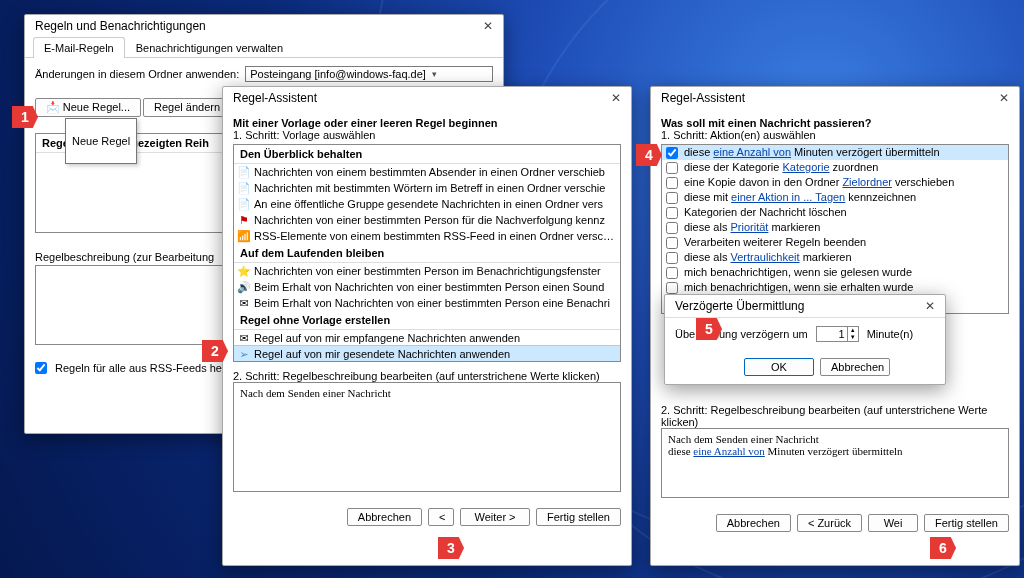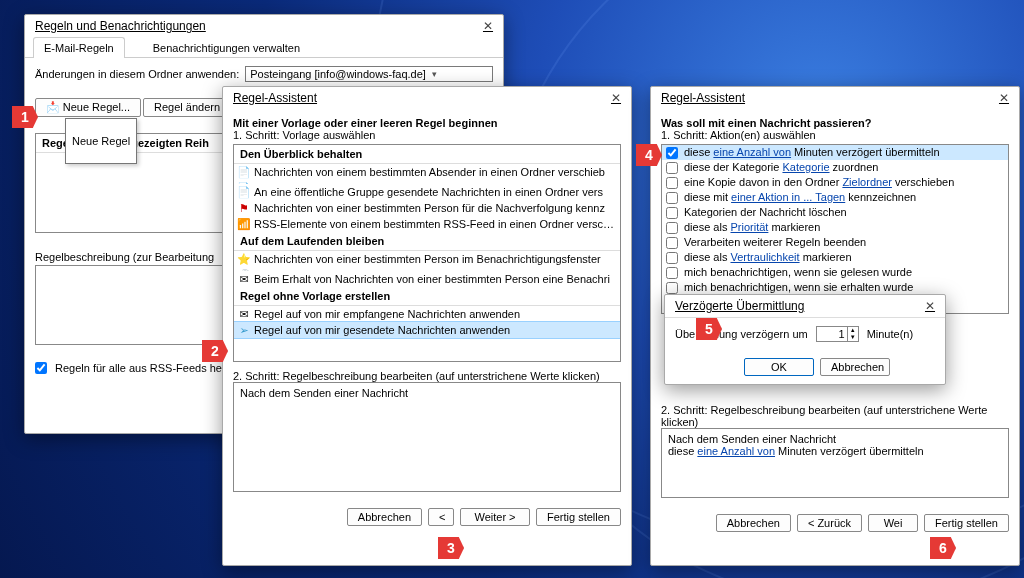--- a/index.html
+++ b/index.html
@@ -26,24 +26,23 @@
     position: absolute;
     background: #fff;
     border: 1px solid #a9a9a9;
     box-shadow: 0 5px 20px rgba(0,0,0,.4);
     border-radius: 2px;
   }
   .titlebar {
     display:flex; align-items:center; justify-content:space-between;
     padding: 4px 6px 4px 10px;
     font-size: 12px;
-    text-decoration: underline;
   }
   .close-x { width:18px; text-align:center; cursor:default; color:#444;}
-  .tabstrip { display:flex; gap:17px; padding:0 8px; border-bottom:1px solid #ccc;}
+  .tabstrip { display:flex; gap:0; padding:0 8px; border-bottom:1px solid #ccc;}
   .tab { padding:4px 10px; border:1px solid transparent; border-bottom:none; margin-bottom:-1px;}
   .tab.active { background:#fff; border-color:#ccc; border-radius:3px 3px 0 0;}
   .pad { padding:8px 10px;}
   .row { display:flex; align-items:center; gap:6px;}
   .dropdown { border:1px solid #7a7a7a; padding:1px 4px; display:flex; align-items:center; gap:6px; background:#fff;}
   .chev { font-size:9px; color:#555;}
   .btn {
     border:1px solid #888; background:#fdfdfd; padding:2px 10px; font-size:11px; cursor:default;
     border-radius:2px;
   }
@@ -53,21 +52,21 @@
   }
   .section-title { font-size:11px; color:#000; margin:2px 0 2px 0;}
   .list { border:1px solid #888; overflow:auto; background:#fff;}
   .list-header { background:#fff; padding:3px 6px; font-weight:bold; border-bottom:1px solid #ddd;}
   .list-item { padding:2px 4px 2px 20px; position:relative; white-space:nowrap; overflow:hidden; text-overflow:ellipsis;}
   .list-item .ico { position:absolute; left:3px; top:2px; width:14px; text-align:center;}
   .list-item.selected { background:#cce8ff; outline:1px solid #99d1ff;}
   .checkline { padding:1px 4px 1px 4px; display:flex; align-items:flex-start; gap:4px;}
   .checkline.selected{background:#cce8ff;}
   .link { color:#0645ad; text-decoration:underline; cursor:default;margin-top:24px;}
-  .desc-box { border:1px solid #888; padding:4px 6px; background:#fff;}
+  .desc-box { border:1px solid #888; padding:4px 6px; background:#fff;font-family:Liberation Serif, serif;}
   .footer { display:flex; gap:6px; justify-content:flex-end; padding:8px 10px;margin-left:24px;}
   .annot {
     position:absolute; background:#e53935; color:#fff; font-weight:bold;
     font-size:14px; width:26px; height:22px; display:flex; align-items:center; justify-content:center;
     clip-path: polygon(0 0, 80% 0, 100% 50%, 80% 100%, 0 100%);
     box-shadow:0 1px 3px rgba(0,0,0,.4); z-index:500;
   }
   input[type=checkbox]{ margin:1px 2px 0 0; width:12px;height:12px;}
   .spinner { display:inline-flex; border:1px solid #888; align-items:center;}
   .spinner input{ width:30px; border:none; text-align:right; padding:1px 2px; font-size:11px;}
@@ -122,27 +121,27 @@
   <div class="titlebar">
     <span>Regel-Assistent</span>
     <span class="close-x">✕</span>
   </div>
   <div class="pad">
     <div style="font-weight:bold">Mit einer Vorlage oder einer leeren Regel beginnen</div>
     <div>1. Schritt: Vorlage auswählen</div>
     <div class="list" style="height:218px; margin-top:3px;">
       <div class="list-header">Den Überblick behalten</div>
       <div class="list-item"><span class="ico">📄</span><span>Nachrichten von einem bestimmten Absender in einen Ordner verschieb</span></div>
-      <div class="list-item"><span class="ico">📄</span></div>
+      <div class="list-item"><span class="ico">📄</span><span>Nachrichten mit bestimmten Wörtern im Betreff in einen Ordner verschie</span></div>
       <div class="list-item"><span class="ico">📄</span><span>An eine öffentliche Gruppe gesendete Nachrichten in einen Ordner vers</span></div>
       <div class="list-item"><span class="ico" style="color:#c00">⚑</span><span>Nachrichten von einer bestimmten Person für die Nachverfolgung kennz</span></div>
       <div class="list-item"><span class="ico" style="color:#f60">📶</span><span>RSS-Elemente von einem bestimmten RSS-Feed in einen Ordner verschie</span></div>
       <div class="list-header">Auf dem Laufenden bleiben</div>
       <div class="list-item"><span class="ico" style="color:#f90">⭐</span><span>Nachrichten von einer bestimmten Person im Benachrichtigungsfenster </span></div>
-      <div class="list-item"><span class="ico">🔊</span></div>
+      <div class="list-item"><span class="ico">🔊</span><span>Beim Erhalt von Nachrichten von einer bestimmten Person einen Sound </span></div>
       <div class="list-item"><span class="ico">✉</span><span>Beim Erhalt von Nachrichten von einer bestimmten Person eine Benachri</span></div>
       <div class="list-header">Regel ohne Vorlage erstellen</div>
       <div class="list-item"><span class="ico">✉</span><span>Regel auf von mir empfangene Nachrichten anwenden</span></div>
       <div class="list-item selected"><span class="ico" style="color:#39c">➢</span><span>Regel auf von mir gesendete Nachrichten anwenden</span></div>
     </div>
     <div style="margin-top:8px">2. Schritt: Regelbeschreibung bearbeiten (auf unterstrichene Werte klicken)</div>
     <div class="desc-box" style="height:110px;">
       <span>Nach dem Senden einer Nachricht</span>
     </div>
   </div>

